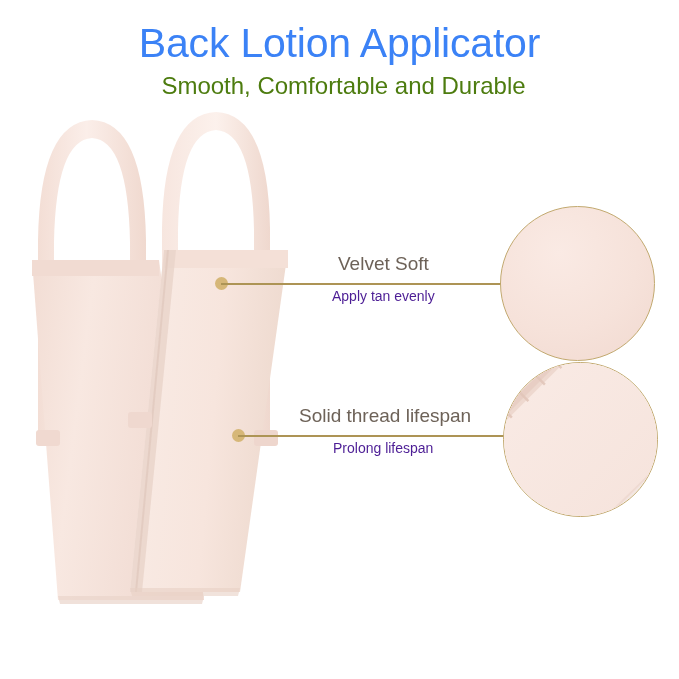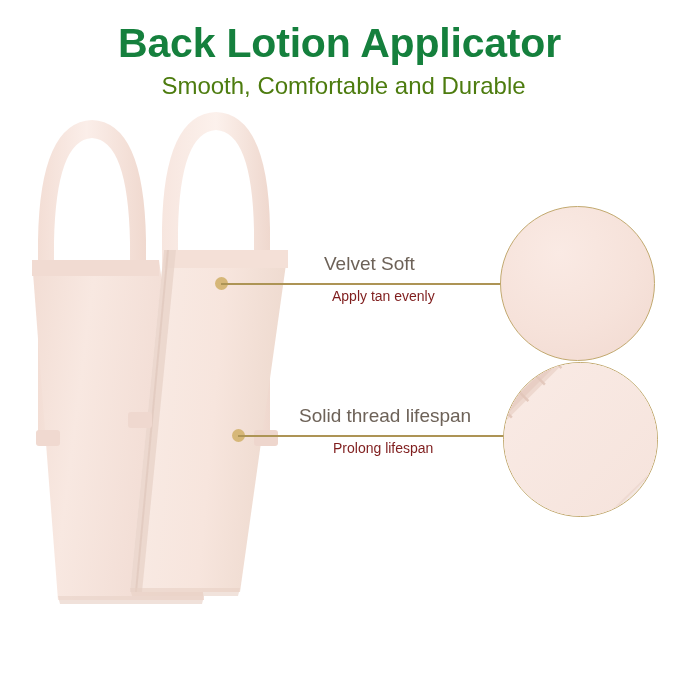--- a/index.html
+++ b/index.html
@@ -27,23 +27,23 @@
     top: 0;
     width: 679px;
     text-align: center;
   }
   .title {
     position: absolute;
     left: 0;
     top: 22px;
     width: 679px;
     font-size: 41px;
-    font-weight: bold;
+    font-weight: normal;
     letter-spacing: -0.2px;
-    color: #15803d;
+    color: #3b82f6;
     line-height: 1.05;
     white-space: nowrap;
   }
   .subtitle {
     position: absolute;
     left: 4px;
     top: 73px;
     width: 679px;
     font-size: 24px;
     font-weight: normal;
@@ -80,21 +80,21 @@
   .callout-heading {
     position: absolute;
     font-size: 19px;
     color: #6d6258;
     white-space: nowrap;
     line-height: 1.1;
   }
   .callout-sub {
     position: absolute;
     font-size: 14px;
-    color: #7f1d1d;
+    color: #4c1d95;
     white-space: nowrap;
     line-height: 1.1;
   }
 
   
   .detail-circle {
     position: absolute;
     border-radius: 50%;
     border: 1px solid #c2a96f;
     overflow: hidden;
@@ -184,21 +184,21 @@
         <rect x="18" y="330" width="24" height="16" rx="3" fill="#f0d9d0"></rect>
         <rect x="110" y="312" width="24" height="16" rx="3" fill="#efd8cf"></rect>
         <rect x="236" y="330" width="24" height="16" rx="3" fill="#eed6cd"></rect>
       </g>
     </svg>
   </div>
 
   <div class="callout">
     <div class="callout-dot" style="left:215px; top:277px;"></div>
     <div class="callout-line" style="left:221px; top:283px; width:288px;"></div>
-    <div class="callout-heading" style="left:324px; top:254px;">Velvet Soft</div>
+    <div class="callout-heading" style="left:338px; top:254px;">Velvet Soft</div>
     <div class="callout-sub" style="left:332px; top:289px;">Apply tan evenly</div>
   </div>
 
   <div class="callout">
     <div class="callout-dot" style="left:232px; top:429px;"></div>
     <div class="callout-line" style="left:238px; top:435px; width:272px;"></div>
     <div class="callout-heading" style="left:299px; top:406px;">Solid thread lifespan</div>
     <div class="callout-sub" style="left:333px; top:441px;text-align:right;">Prolong lifespan</div>
   </div>
 

